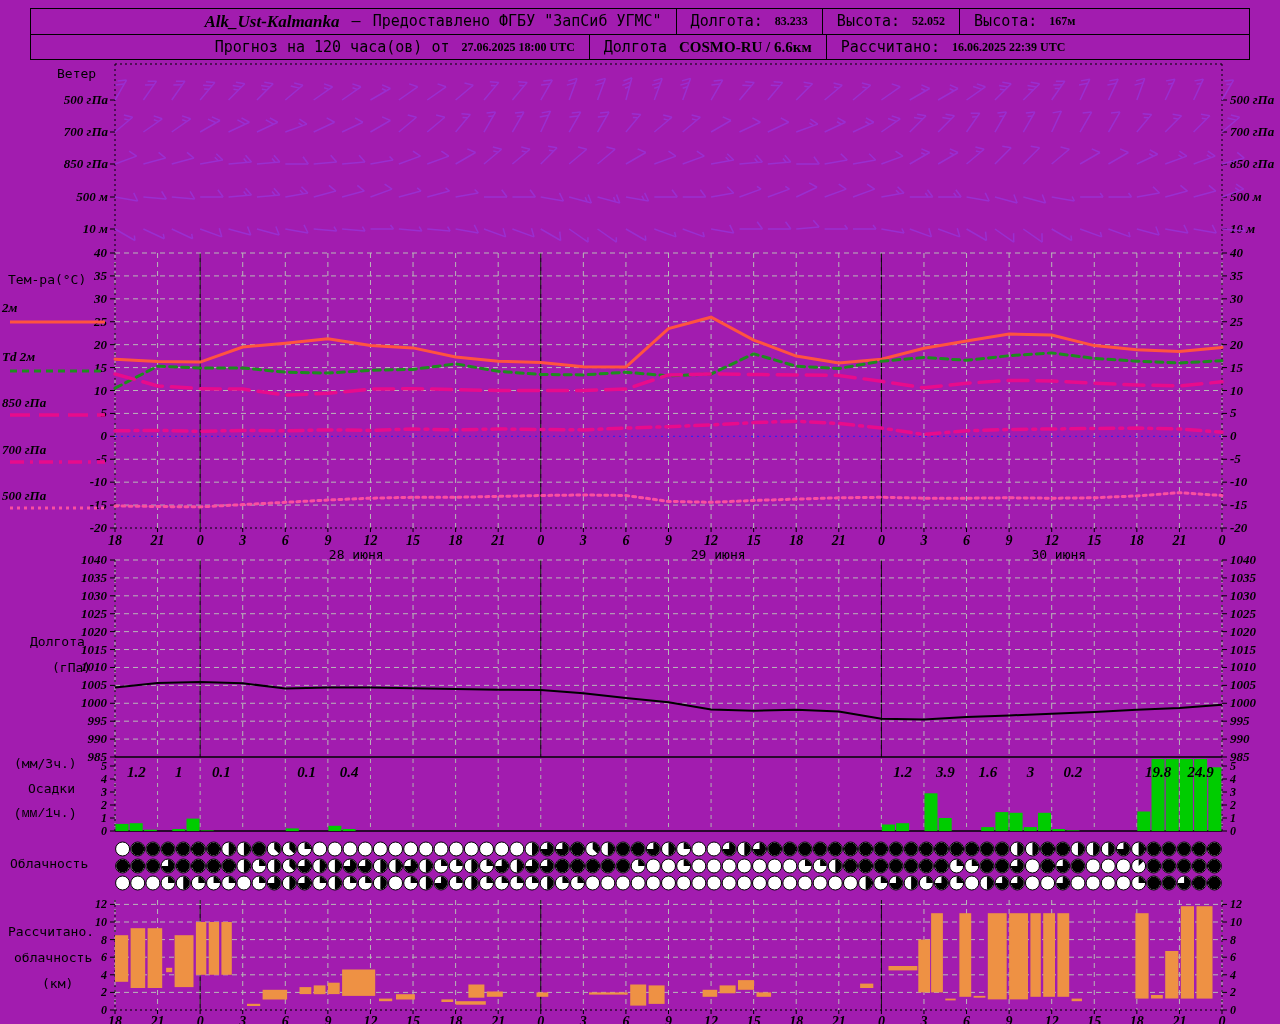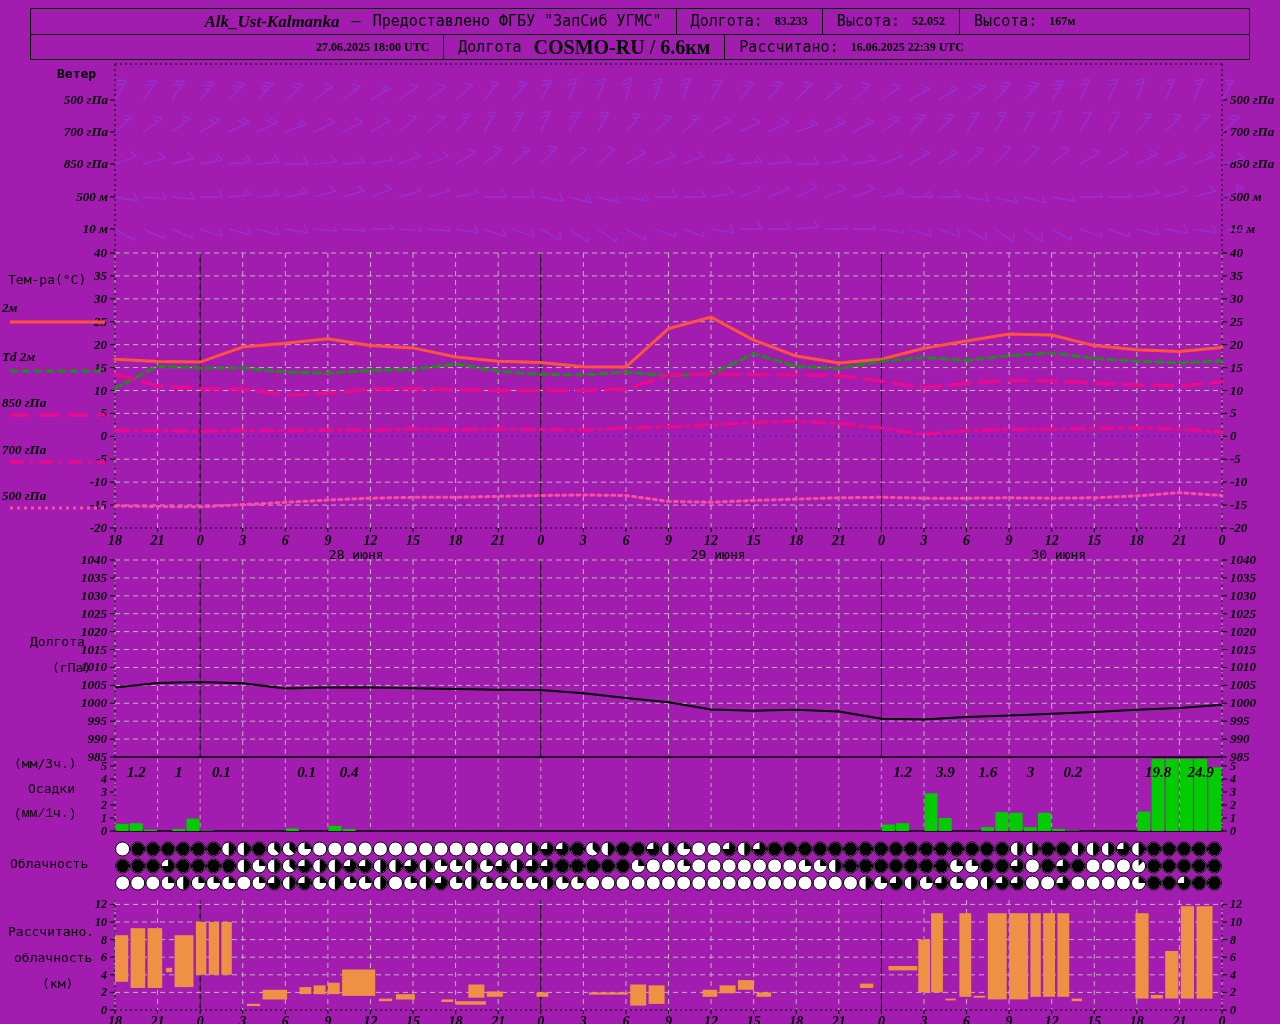--- a/index.html
+++ b/index.html
@@ -6,21 +6,21 @@
   .page{position:relative;width:1280px;height:1024px;background:#a21caf;
         font-family:"DejaVu Sans Mono",monospace;color:#000;}
   .hdr{position:absolute;left:30px;top:8px;width:1220px;height:52px;border:1px solid #000;box-sizing:border-box;}
   .hdr-row{display:flex;align-items:stretch;justify-content:center;height:25px;line-height:25px;
            font-size:15px;white-space:nowrap;}
   .hdr-row1{border-bottom:1px solid #000;}
   .hdr-row span{display:inline-block;padding:0 6px;}
   .vsep{width:0;border-left:1px solid #000;padding:0 !important;margin:0 8px;}
   .st{font-family:"Liberation Serif",serif;font-style:italic;font-weight:700;font-size:17px;}
   .val{font-family:"Liberation Serif",serif;font-weight:700;font-size:12px;}
-  .bv{font-family:"Liberation Serif",serif;font-weight:700;font-size:20px;}
+  .bv{font-family:"Liberation Serif",serif;font-weight:700;font-size:15px;}
   .ptitle{position:absolute;font-size:13px;font-family:"DejaVu Sans Mono",monospace;}
   .lgl{position:absolute;width:110px;text-align:left;
        font:italic 700 13px "Liberation Serif",serif;}
   svg text{fill:#000;}
   .num{font:italic 700 13px "Liberation Serif",serif;}
   .numc{font:italic 700 12px "Liberation Serif",serif;}
   .hr{font:italic 700 14px "Liberation Serif",serif;}
   .day{font:13px "DejaVu Sans Mono",monospace;}
   .plabel{font:italic 700 15px "Liberation Serif",serif;}
   .lvl{font:italic 700 13px "Liberation Serif",serif;}
@@ -39,31 +39,32 @@
       <span>Долгота:</span>
       <span class="val">83.233</span>
       <span class="vsep"></span>
       <span>Высота:</span>
       <span class="val">52.052</span>
       <span class="vsep"></span>
       <span>Высота:</span>
       <span class="val">167м</span>
     </div>
     <div class="hdr-row">
+      <span>Прогноз на 120 часа(ов) от</span>
       <span class="val">27.06.2025 18:00 UTC</span>
       <span class="vsep"></span>
       <span>Долгота</span>
       <span class="bv">COSMO-RU / 6.6км</span>
       <span class="vsep"></span>
       <span>Рассчитано:</span>
       <span class="val">16.06.2025 22:39 UTC</span>
     </div>
   </div>
 
-  <div class="ptitle" style="left:57px;top:66px;font-weight:bold;">Ветер</div>
+  <div class="ptitle" style="left:57px;top:66px;">Ветер</div>
 
   <div class="ptitle" style="left:8px;top:272px;">Тем-ра(°C)</div>
   <div class="lgl" style="left:2px;top:300px;">2м</div>
   <div class="lgl" style="left:2px;top:349px;">Td  2м</div>
   <div class="lgl" style="left:2px;top:395px;">850 гПа</div>
   <div class="lgl" style="left:2px;top:442px;">700 гПа</div>
   <div class="lgl" style="left:2px;top:488px;">500 гПа</div>
 
   <div class="ptitle" style="left:30px;top:634px;">Долгота</div>
   <div class="ptitle" style="left:52px;top:660px;">(гПа)</div>

